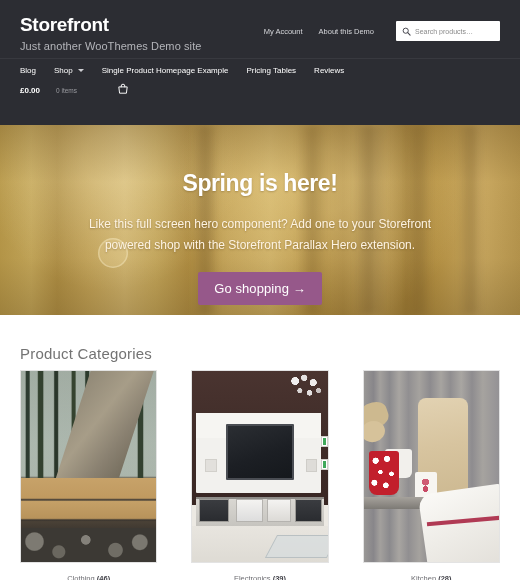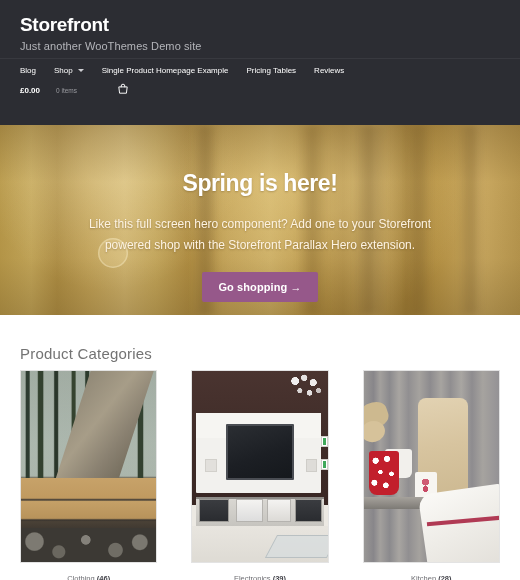--- a/index.html
+++ b/index.html
@@ -111,21 +111,21 @@
     letter-spacing:-0.4px; text-shadow:0 1px 2px rgba(80,55,15,.30);
   }
   .hero-desc {
     font-size:12px; color:#fdf3e2; line-height:1.75;
     max-width:356px; margin:17px auto 0 auto;
     text-shadow:0 1px 2px rgba(80,55,15,.35);
   }
   .hero-btn {
     display:inline-block; margin-top:16px;
     background:#96588a; color:#ffffff;
-    font-size:11px; font-weight:bold;
+    font-size:13px; font-weight:normal;
     padding:9px 16px; border:none; cursor:pointer;
     border-radius:2px; letter-spacing:.1px;
   }
 
   
   .categories-section { background:#ffffff; padding:30px 20px 0 20px; }
   .section-title {
     font-size:15px; color:#737373;
     font-weight:normal; letter-spacing:.2px;
   }
@@ -338,20 +338,36 @@
 
 <header class="site-header">
 
   <div class="header-top">
 
     <div class="brand">
       <div class="brand-title">Storefront</div>
       <div class="brand-tagline">Just another WooThemes Demo site</div>
     </div>
 
+    <div class="header-right">
+      <nav class="secondary-nav">
+        <a href="#">My Account</a>
+        <a href="#">About this Demo</a>
+      </nav>
+
+      <div class="search-box">
+        <span class="search-icon">
+          <svg width="9" height="9" viewBox="0 0 16 16">
+            <circle cx="6.6" cy="6.6" r="4.6" fill="none" stroke="#43434a" stroke-width="1.7"></circle>
+            <line x1="10.2" y1="10.2" x2="14.4" y2="14.4" stroke="#43434a" stroke-width="1.9" stroke-linecap="round"></line>
+          </svg>
+        </span>
+        <span class="search-input-text">Search products…</span>
+      </div>
+    </div>
   </div>
 
   <div class="primary-nav-bar">
     <nav class="primary-nav">
       <a href="#" class="nav-item">
         <span>Blog</span>
       </a>
       <a href="#" class="nav-item">
         <span>Shop</span>
         <i class="chevron-down"></i>

